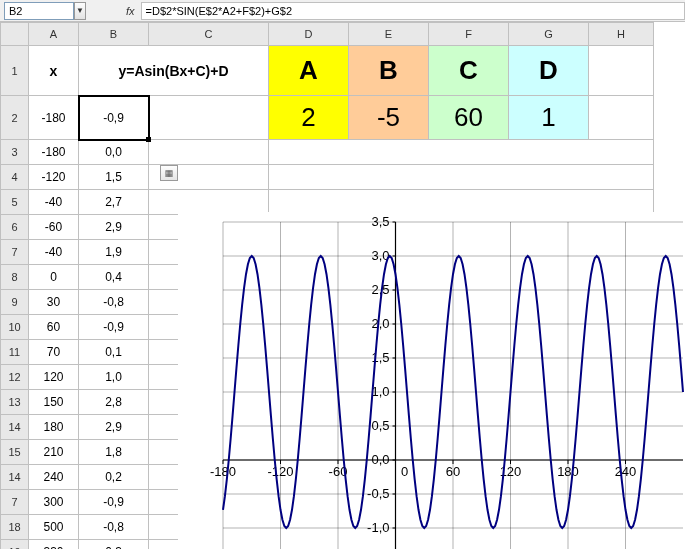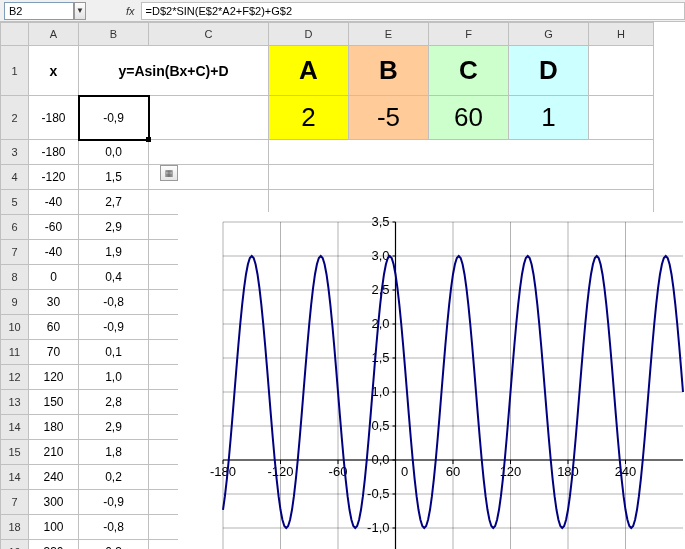--- a/index.html
+++ b/index.html
@@ -278,21 +278,21 @@
         </tr>
         <tr style="height: 25px;">
           <th class="rowhdr">7</th>
           <td class="num">300</td>
           <td class="num">-0,9</td>
           <td></td>
           <td colspan="5" style="border-left:1px solid #c0c0c0"></td>
         </tr>
         <tr style="height: 25px;">
           <th class="rowhdr">18</th>
-          <td class="num">100</td>
+          <td class="num">500</td>
           <td class="num">-0,8</td>
           <td></td>
           <td colspan="5" style="border-left:1px solid #c0c0c0"></td>
         </tr>
         <tr style="height: 25px;">
           <th class="rowhdr">19</th>
           <td class="num">330</td>
           <td class="num">0,3</td>
           <td></td>
           <td colspan="5" style="border-left:1px solid #c0c0c0"></td>

